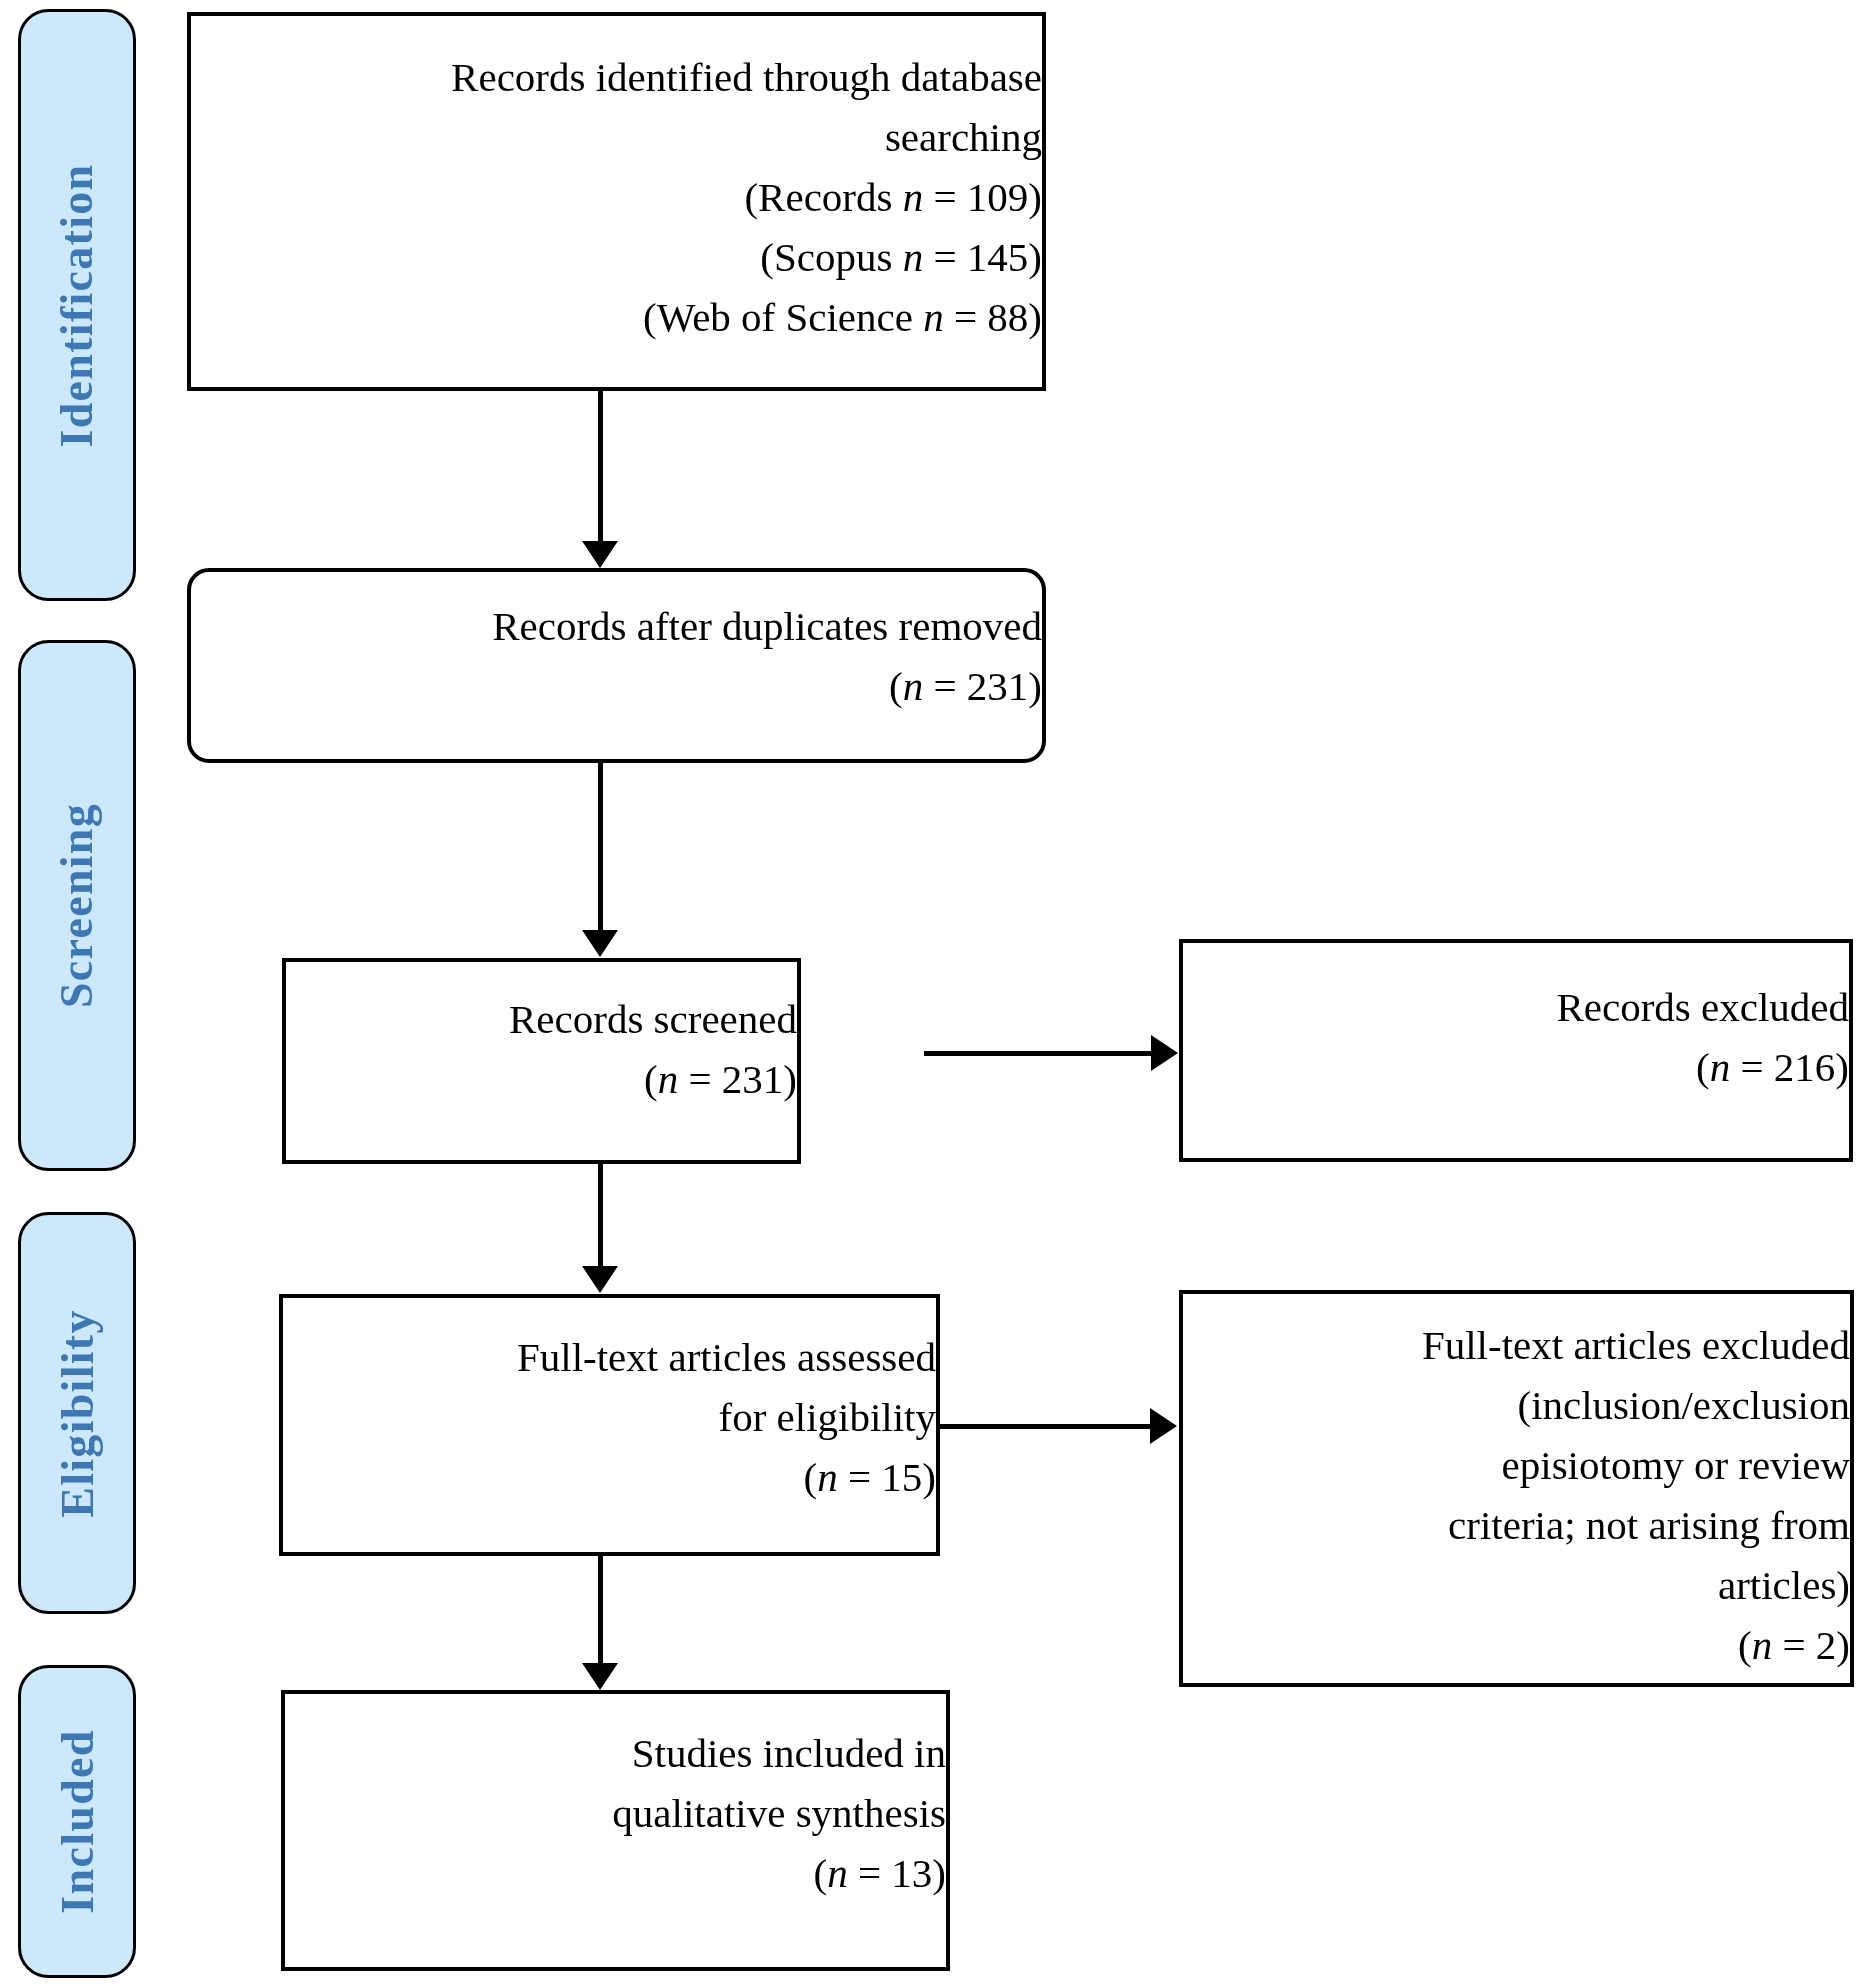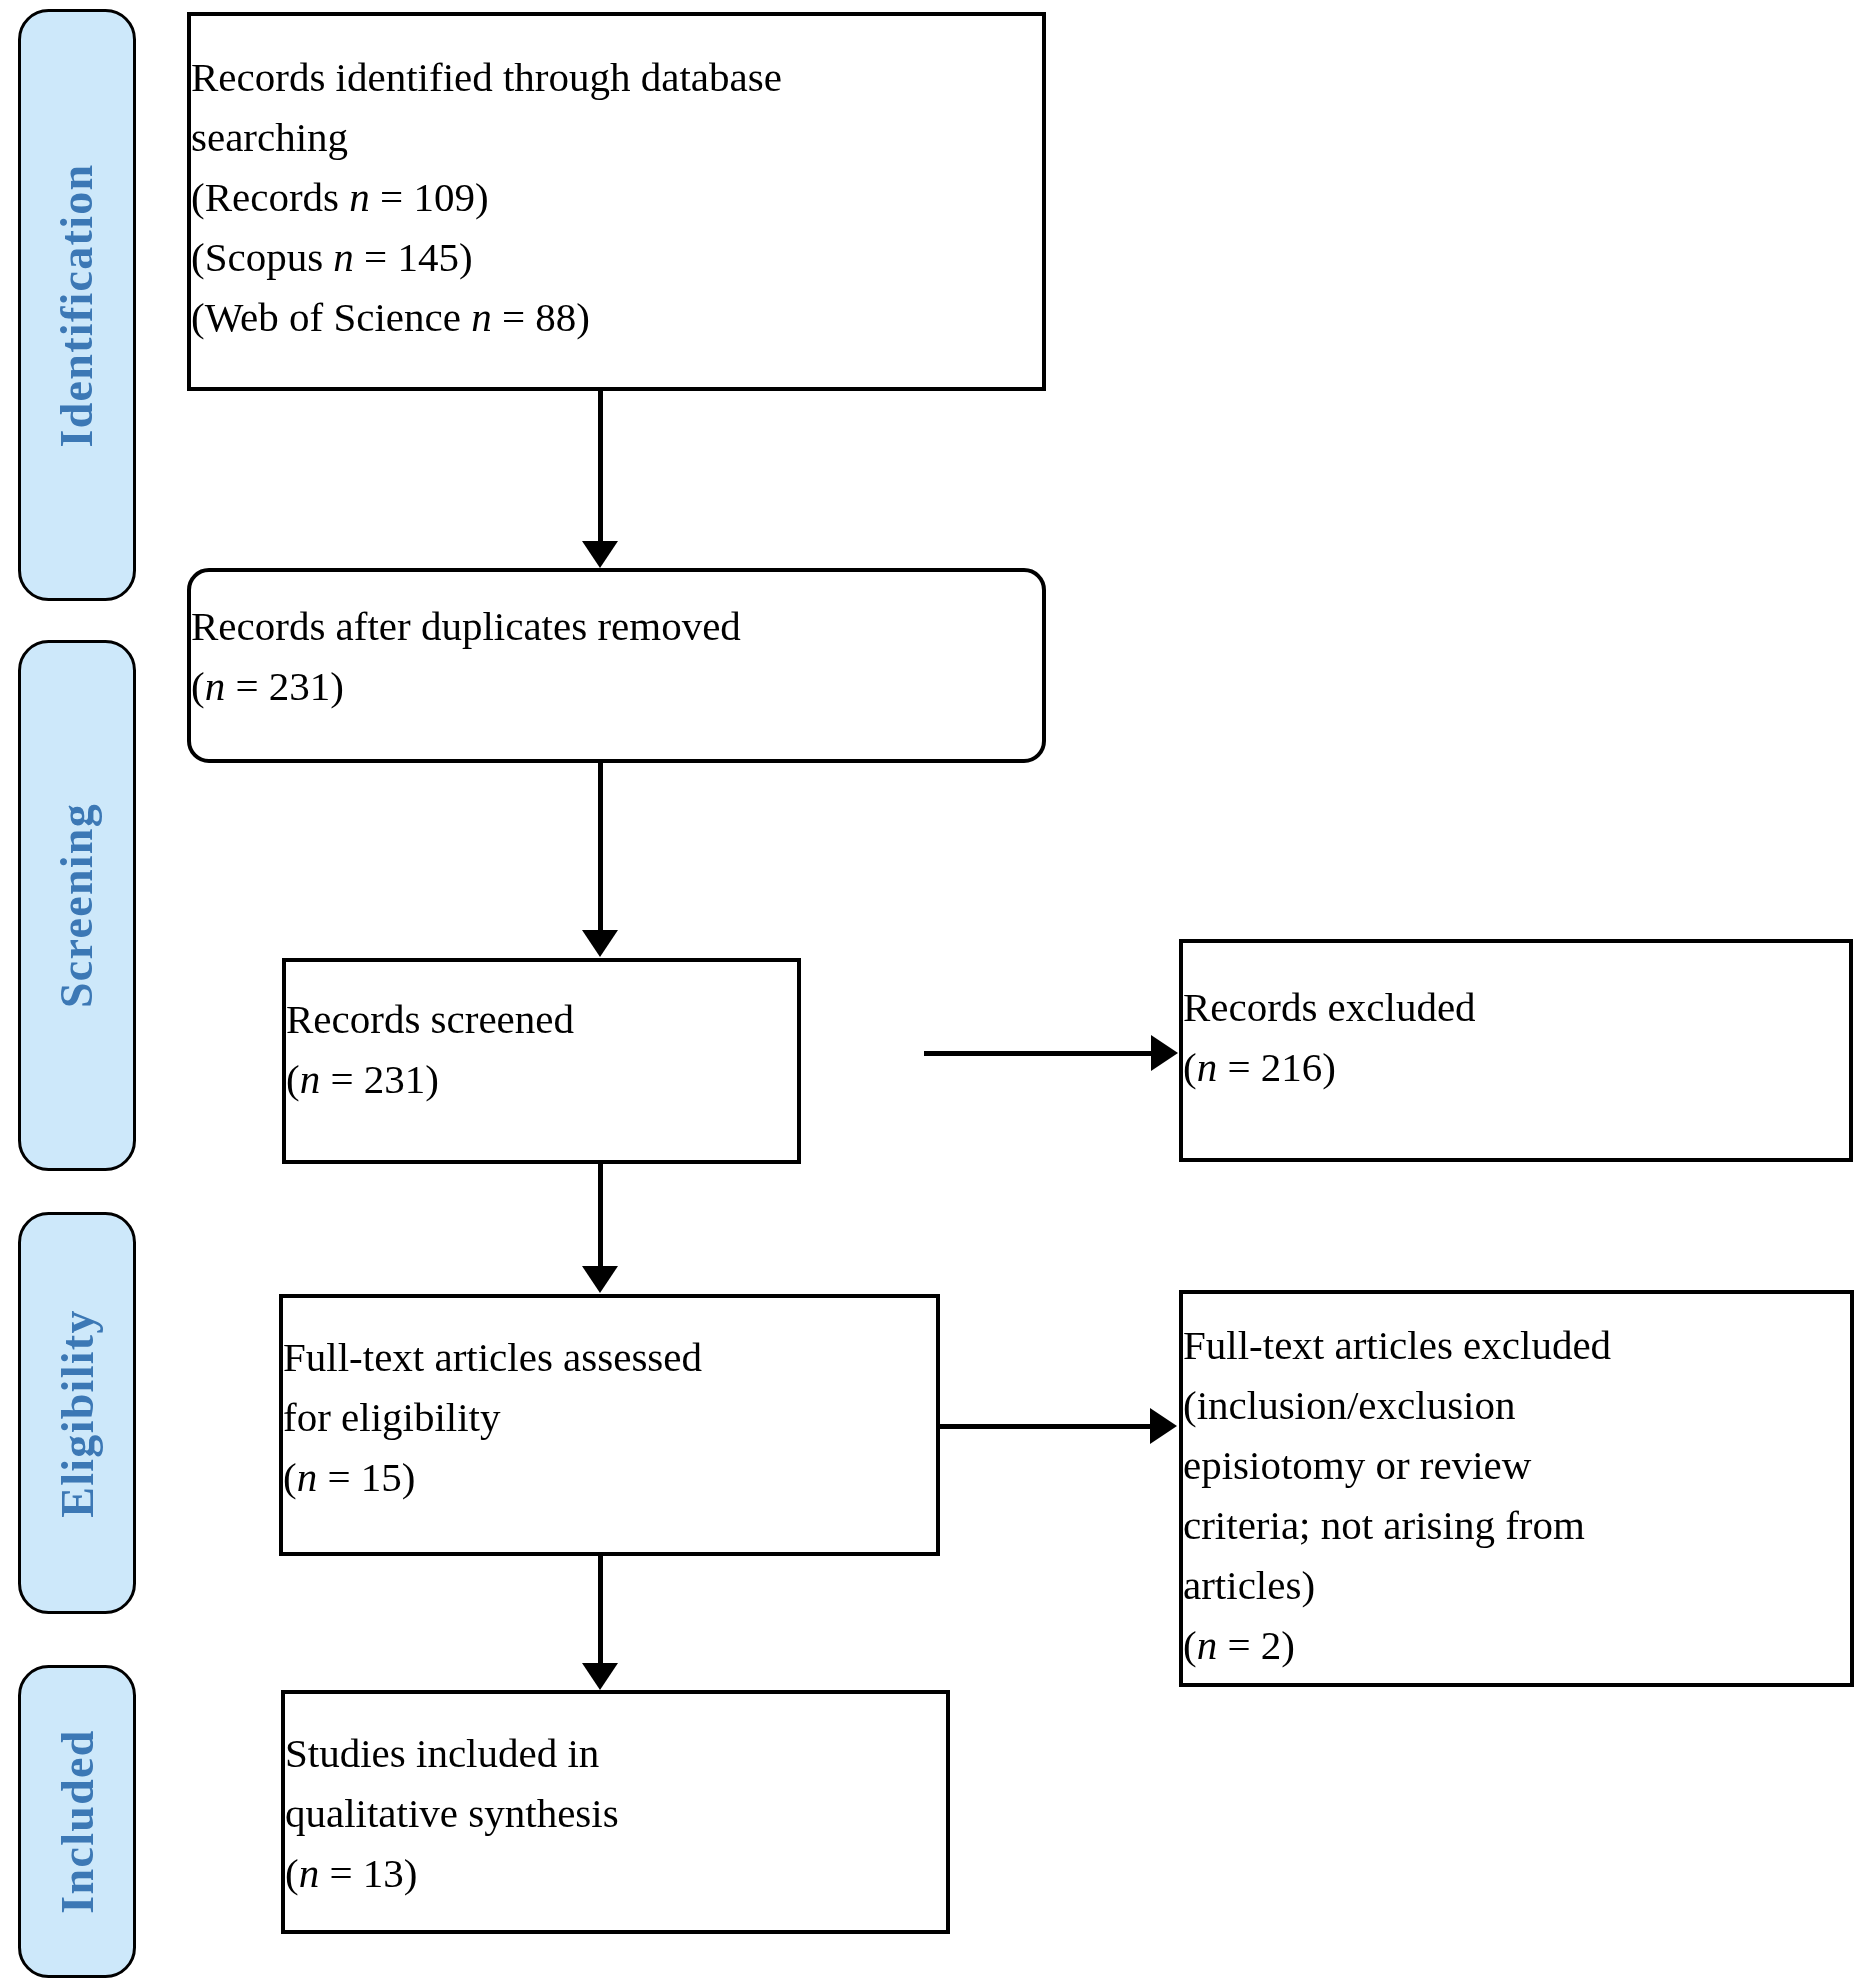--- a/index.html
+++ b/index.html
@@ -23,21 +23,21 @@
     font-size:46px;
     letter-spacing:1.3px;
     color:var(--sb-text,#3c78b5);
   }
   
   .fbox{
     position:absolute;box-sizing:border-box;
     background:#ffffff;
     border:4.6px solid var(--border,#000);
     display:flex;flex-direction:column;align-items:center;
-    text-align:left;color:#000;
+    text-align:right;color:#000;
     font-size:41px;line-height:60px;
   }
   .fbox .line{width:100%;}
   .it{font-style:italic}
   
   .varrow{position:absolute;width:4.6px;background:var(--border,#000);}
   .varrow::after{
     content:"";position:absolute;left:50%;bottom:-27px;transform:translateX(-50%);
     border:18px solid transparent;border-bottom:0;
     border-top:27px solid var(--border,#000);
@@ -96,21 +96,21 @@
 
 <div class="fbox" style="left:1179px;top:1290px;width:675px;height:397px;padding-top:21px;">
     <div class="line"><span>Full-text articles excluded</span></div>
     <div class="line"><span>(inclusion/exclusion</span></div>
     <div class="line"><span>episiotomy or review</span></div>
     <div class="line"><span>criteria; not arising from</span></div>
     <div class="line"><span>articles)</span></div>
     <div class="line"><span>(</span><span class="it">n</span><span> = 2)</span></div>
   </div>
 
-<div class="fbox" style="left:281px;top:1690px;width:669px;height:244px;padding-top:29px;">
+<div class="fbox" style="left:281px;top:1690px;width:669px;height:281px;padding-top:29px;">
     <div class="line"><span>Studies included in</span></div>
     <div class="line"><span>qualitative synthesis</span></div>
     <div class="line"><span>(</span><span class="it">n</span><span> = 13)</span></div>
   </div>
 
 <div class="varrow" style="left:598px;top:391px;height:150px;"></div>
 <div class="varrow" style="left:598px;top:763px;height:167px;"></div>
 <div class="varrow" style="left:598px;top:1164px;height:102px;"></div>
 <div class="varrow" style="left:598px;top:1556px;height:107px;"></div>
 

